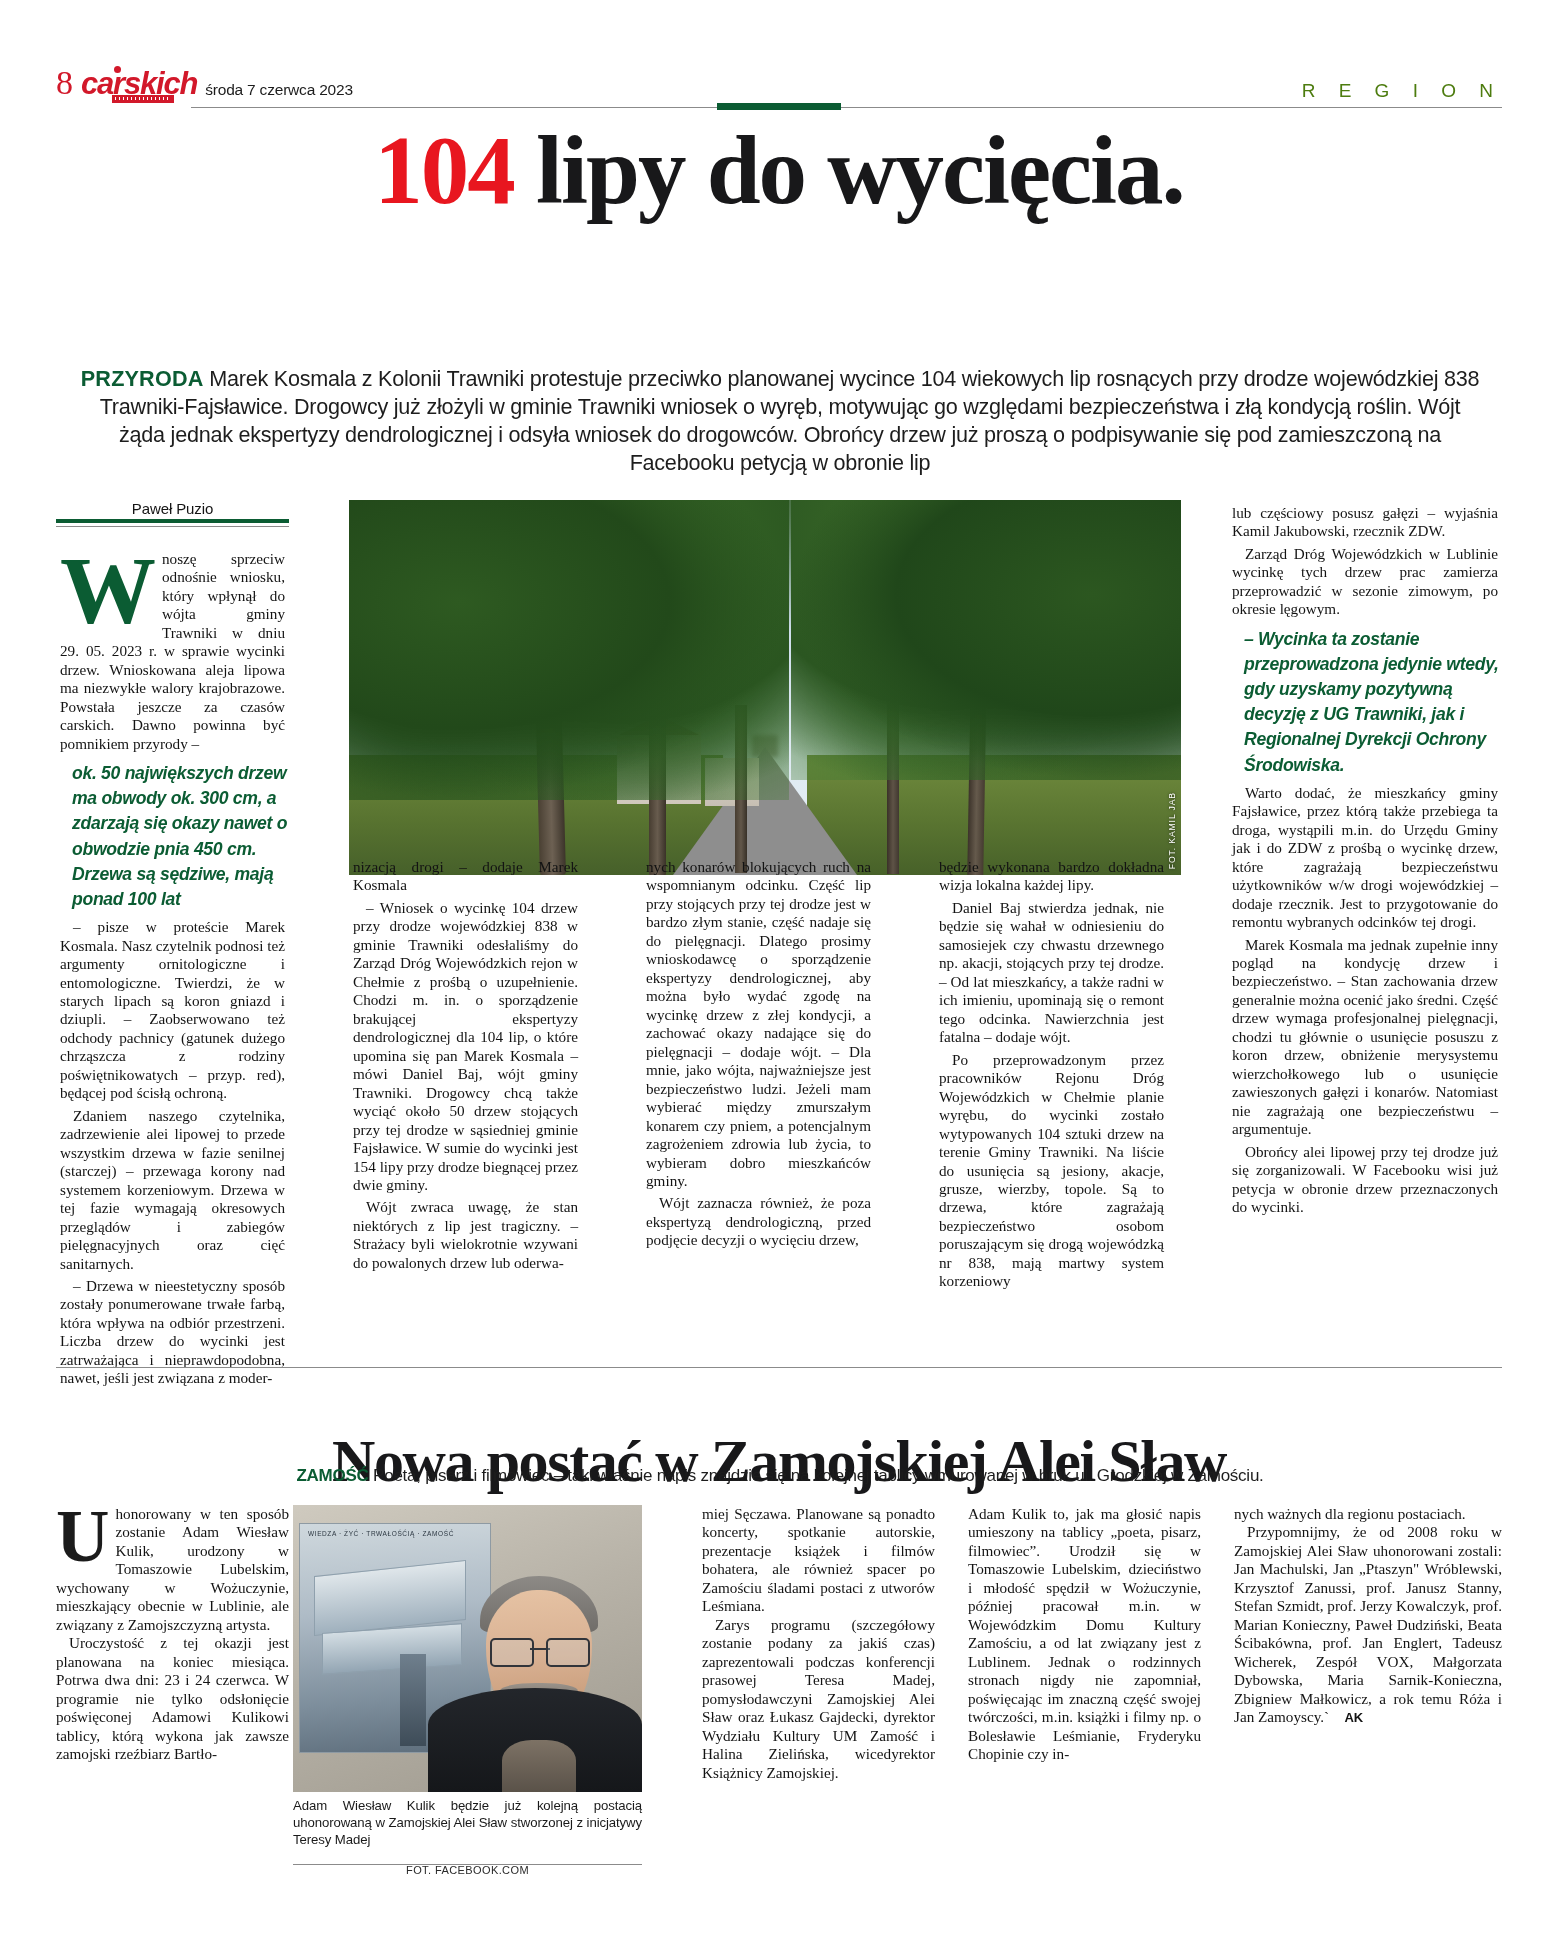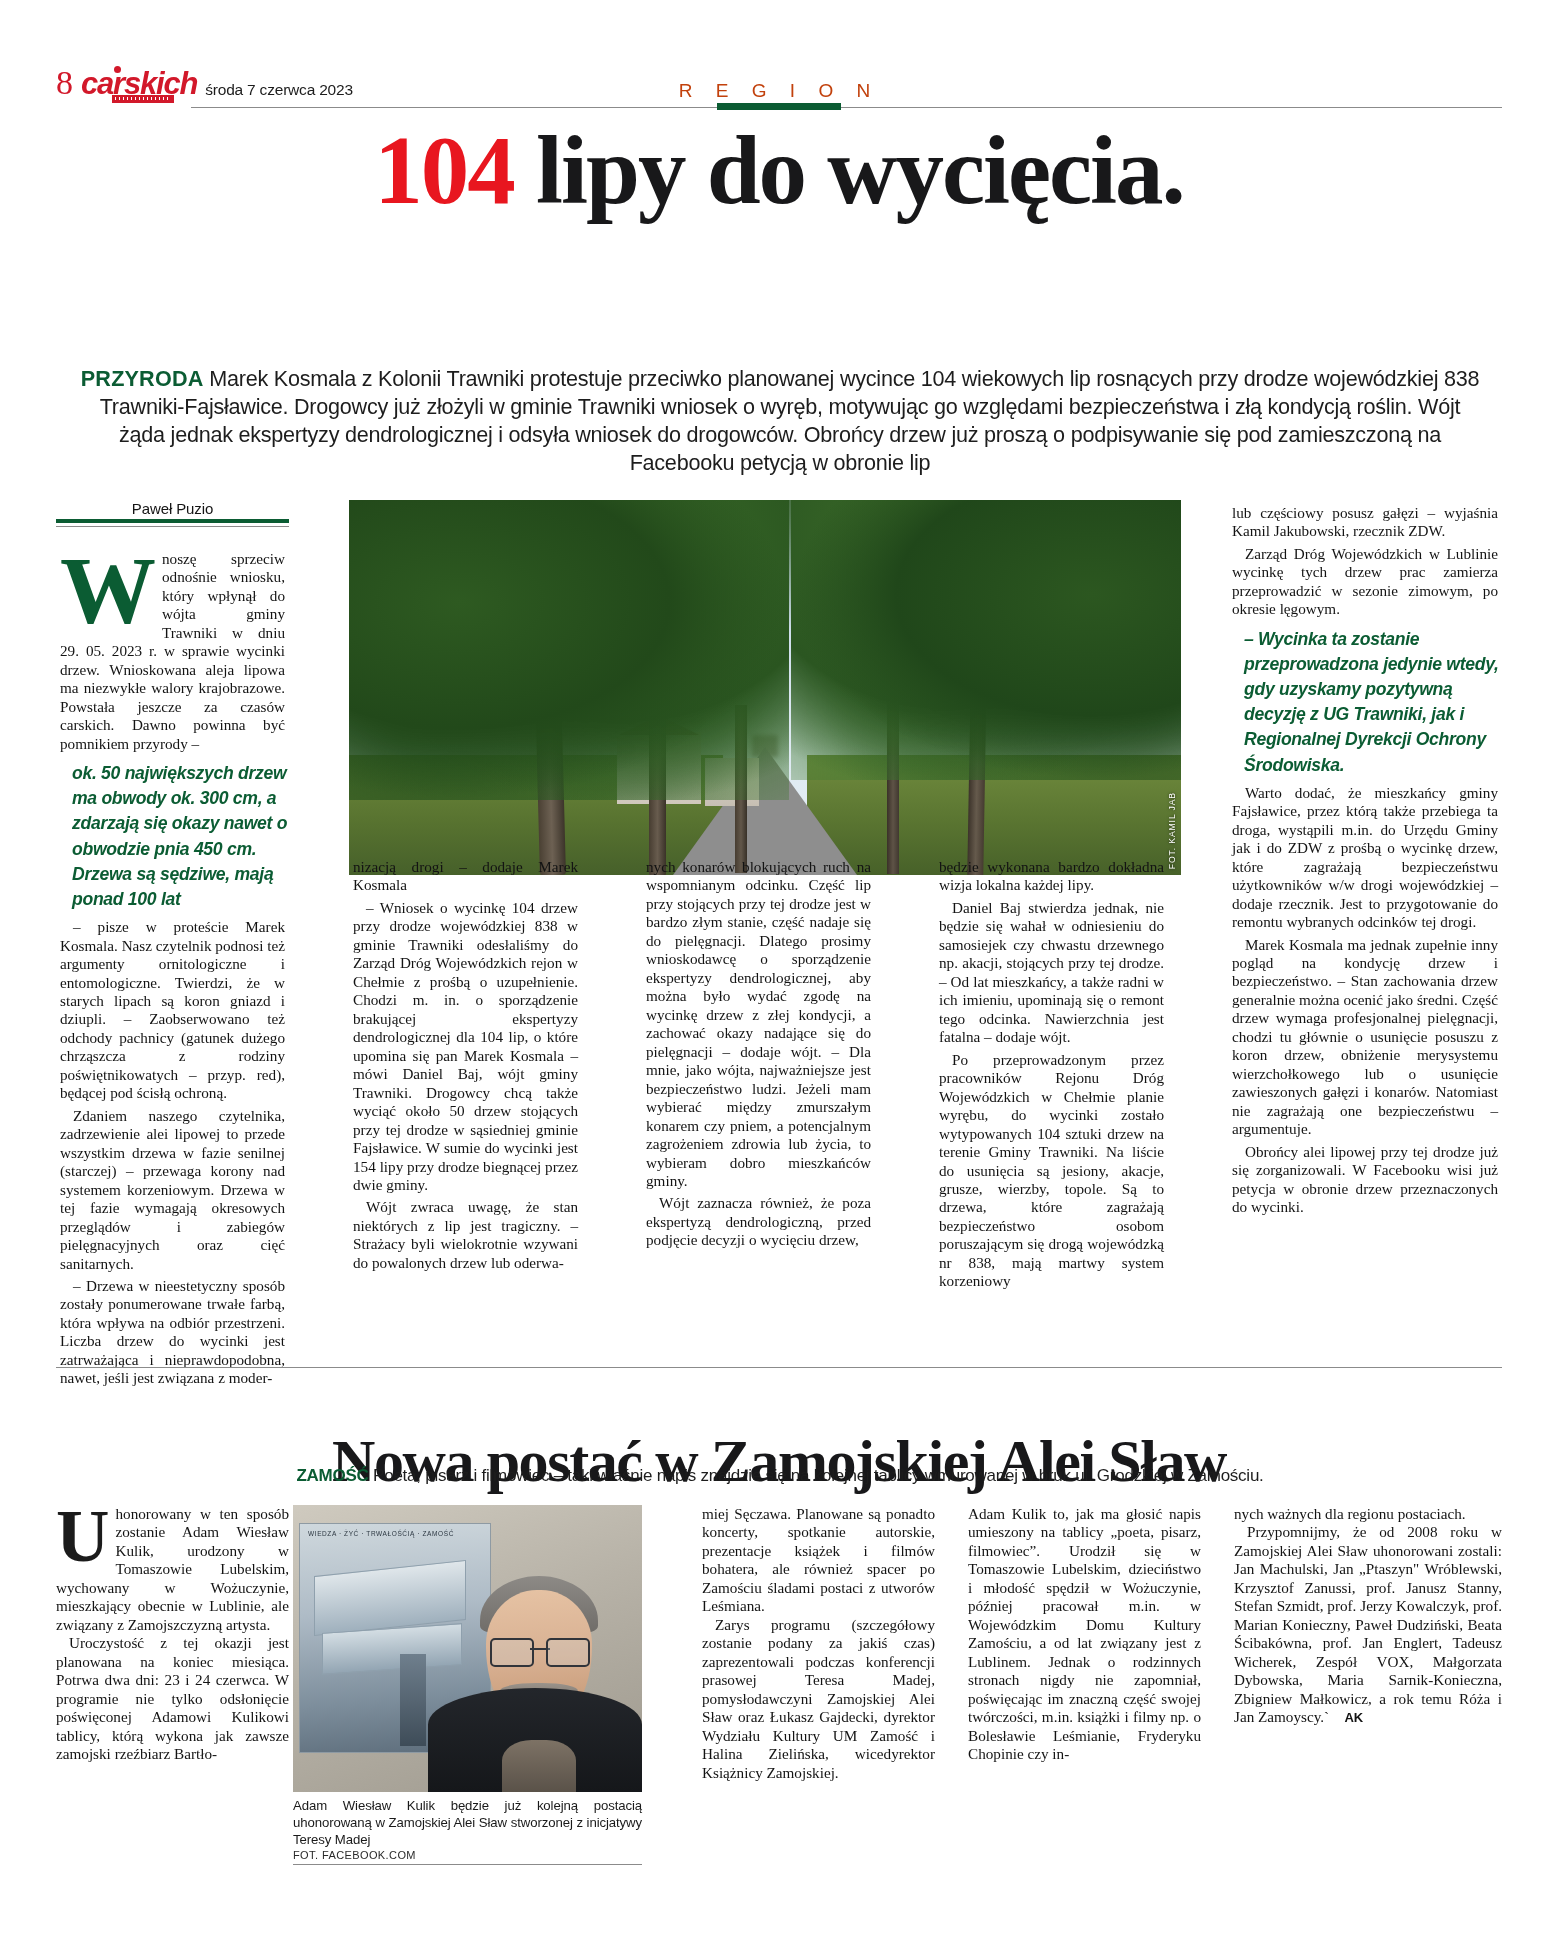--- a/index.html
+++ b/index.html
@@ -36,23 +36,23 @@
     background:repeating-linear-gradient(90deg,#fff 0 1px,transparent 1px 4px);
   }
   .mast-date{
     font-family:"Liberation Sans",sans-serif;font-size:15.5px;color:#1c1c1c;
     padding-bottom:3px;letter-spacing:-0.2px;
   }
   .mast-rule{
     position:absolute;left:135px;right:0;bottom:0px;height:1px;background:#8b8b8b;
   }
   .section-word{
-    position:absolute;left:0;right:0;bottom:6px;text-align:center;
+    position:absolute;left:0;right:0;bottom:6px;text-align:right;
     font-family:"Liberation Sans",sans-serif;font-size:19px;letter-spacing:9px;
-    color:#c2410c;pointer-events:none;
+    color:#4d7c0f;pointer-events:none;
   }
   .section-bar{
     position:absolute;left:50%;transform:translateX(-50%);bottom:-2px;
     width:124px;height:7px;background:#0b5c33;
   }
 
   
   .headline{
     position:absolute;left:120px;top:105px;width:1318px;
     font-family:"Liberation Serif",serif;font-weight:bold;
@@ -287,22 +287,22 @@
     position:absolute;left:58px;bottom:92px;width:78px;height:17px;
     background:linear-gradient(180deg,#9a938b,#7e766d);
     border-radius:46% 46% 36% 36%;
   }
   .cap2{
     position:absolute;left:293px;top:1798px;width:349px;
     font-family:"Liberation Sans",sans-serif;font-size:13.2px;line-height:1.27;
     color:#1a1a1a;text-align:justify;letter-spacing:-0.1px;
   }
   .cap2 .fot{
-    display:block;text-align:left;font-size:11px;color:#2a2a2a;letter-spacing:0.4px;
-    margin-top:1px;
+    display:block;text-align:center;font-size:11px;color:#2a2a2a;letter-spacing:0.4px;
+    margin-top:16px;
   }
   .cap2-rule{position:absolute;left:293px;top:1864px;width:349px;height:1px;background:#8b8b8b;}
 </style>
 </head>
 <body>
 
 <div class="page">
 
   <div class="masthead">
     <div class="mast-row">

